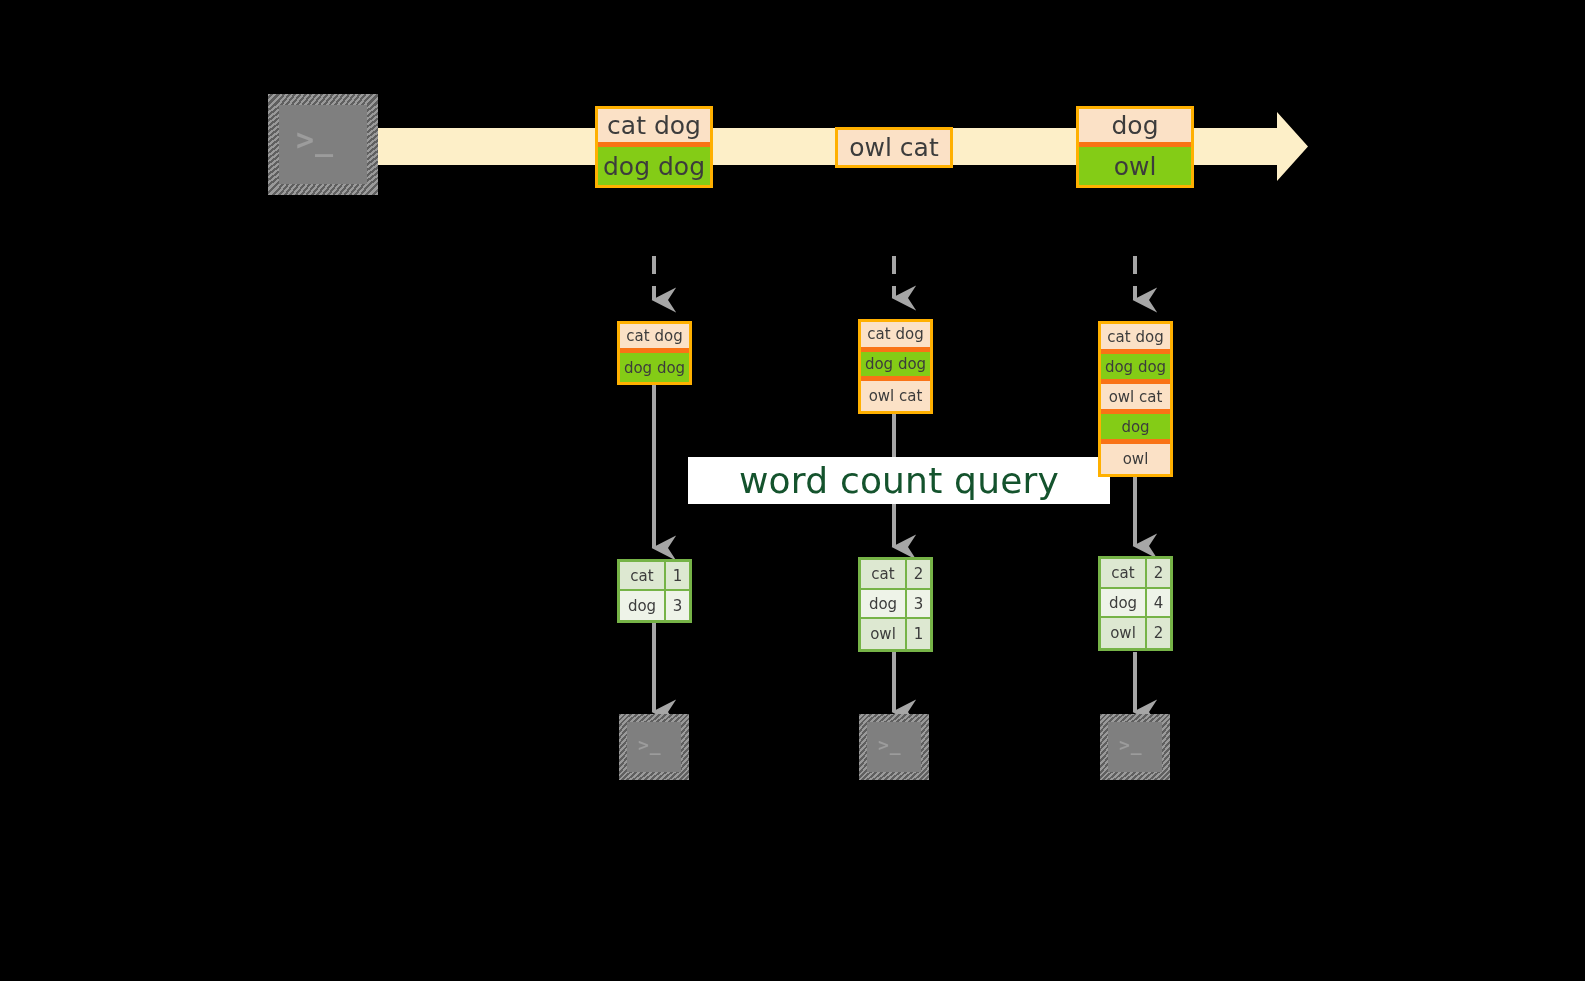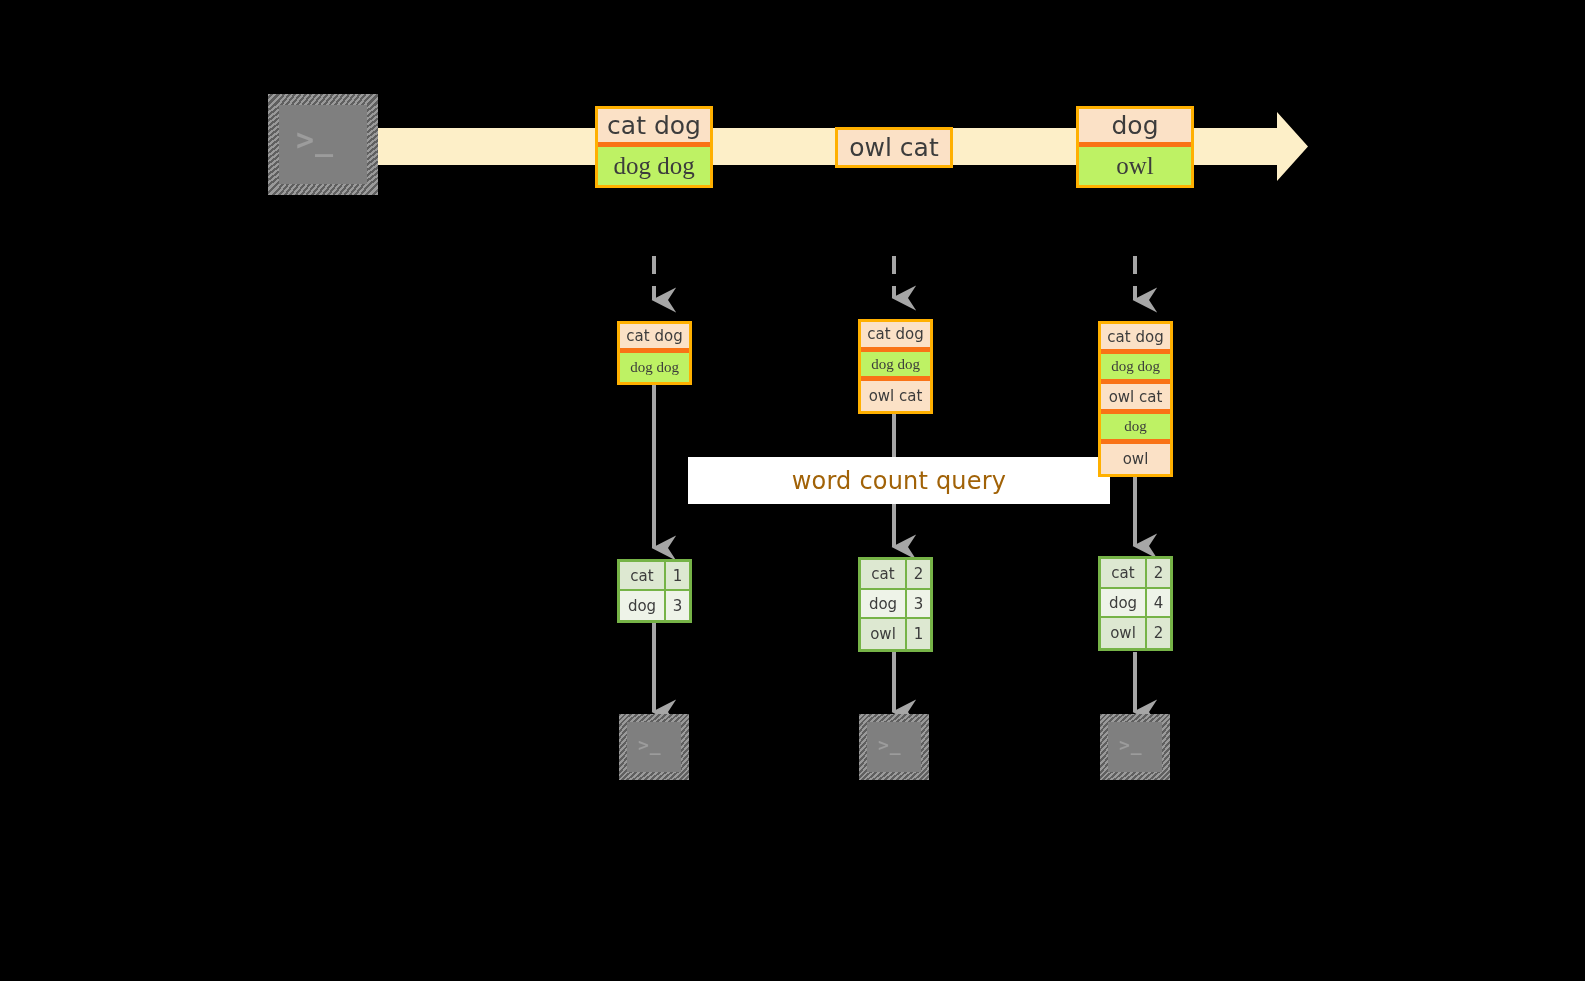--- a/index.html
+++ b/index.html
@@ -77,21 +77,21 @@
     box-sizing: border-box;
     display: flex;
     align-items: center;
     justify-content: center;
     color: #3c3c3c;
     background: #fbe1c6;
     border-bottom: 5px solid #f97316;
     white-space: nowrap;
     overflow: hidden;
   }
-  .obox .orow.alt { background: #bef264; font-family: Liberation Serif, serif; }
+  .obox .orow.alt { background: #84cc16; }
   .obox .orow:last-child { border-bottom: none; }
 
   .obox.lg .orow { height: 40px; font-size: 25px; }
   .obox.sm .orow { height: 30.5px; font-size: 15px; }
 
   
   .gbox {
     position: absolute;
     box-sizing: border-box;
     border: 3px solid #76b347;
@@ -135,22 +135,22 @@
     left: 688px;
     top: 457px;
     width: 422px;
     height: 47px;
     background: #ffffff;
     display: flex;
     align-items: center;
     justify-content: center;
   }
   #query-band .qlabel {
-    font-size: 24px;
-    color: #a16207;
+    font-size: 36px;
+    color: #14532d;
     white-space: nowrap;
     letter-spacing: 0.2px;
   }
 </style>
 </head>
 <body>
 
 <div id="stage">
 
   <svg class="layer-svg" viewBox="0 0 1585 981" width="1585" height="981">

